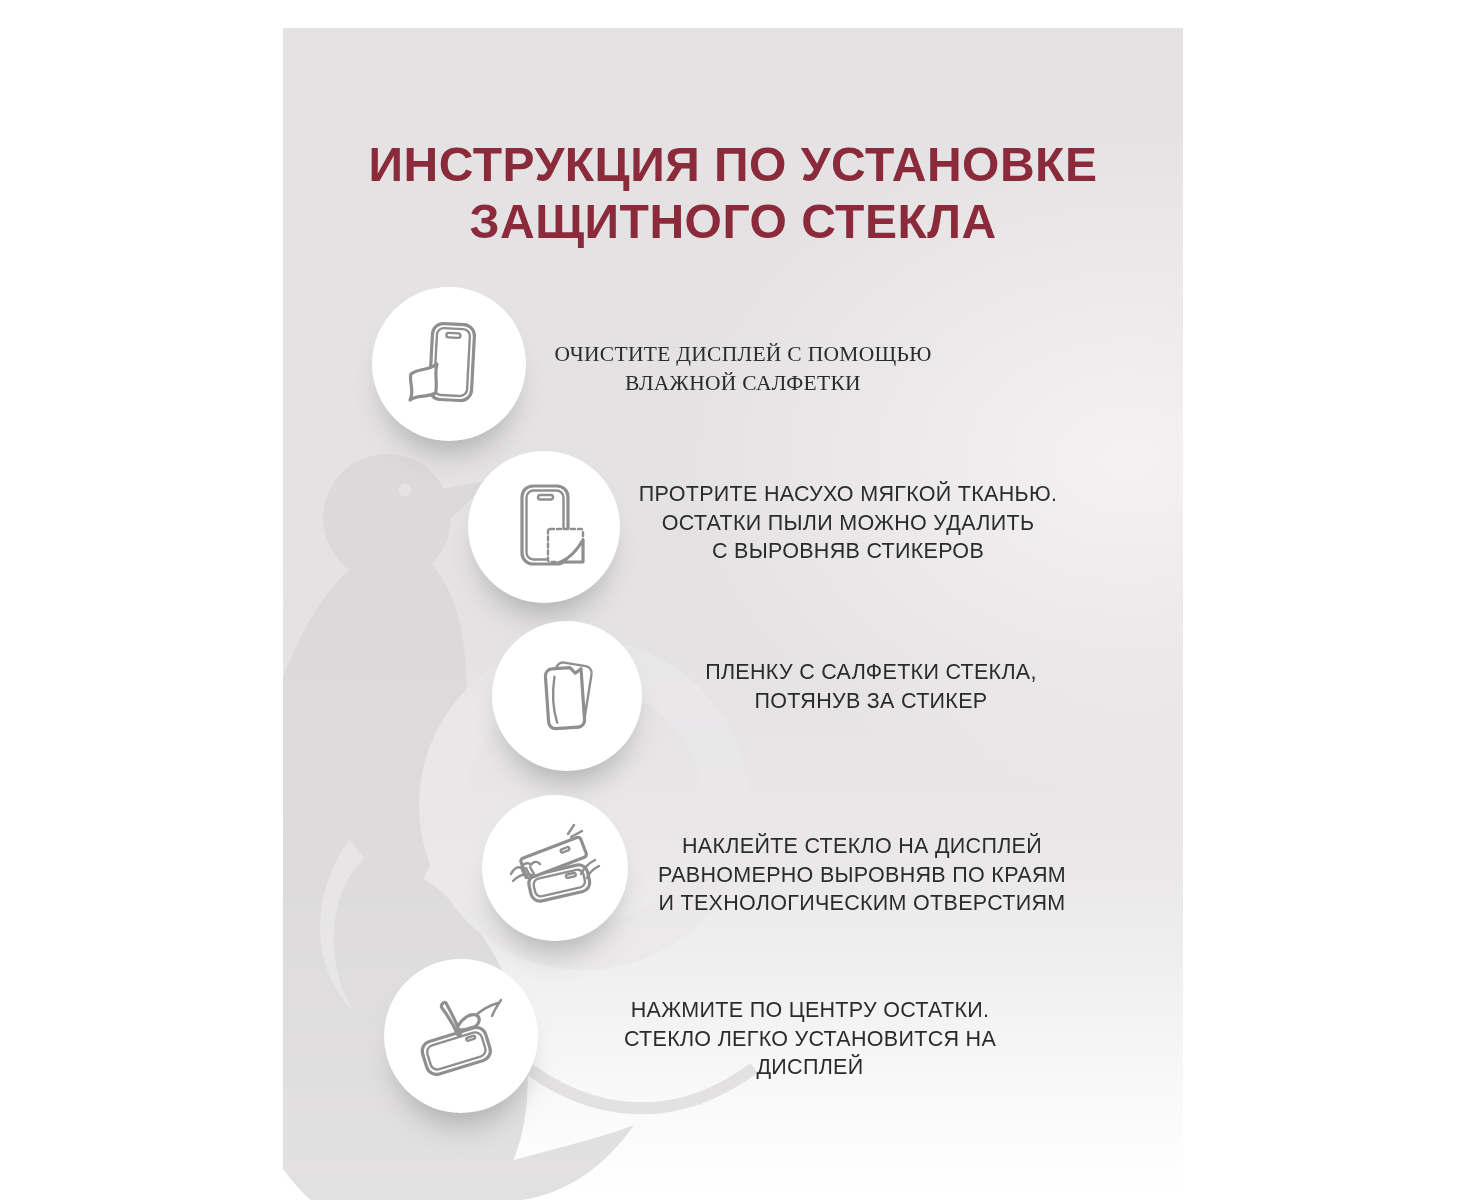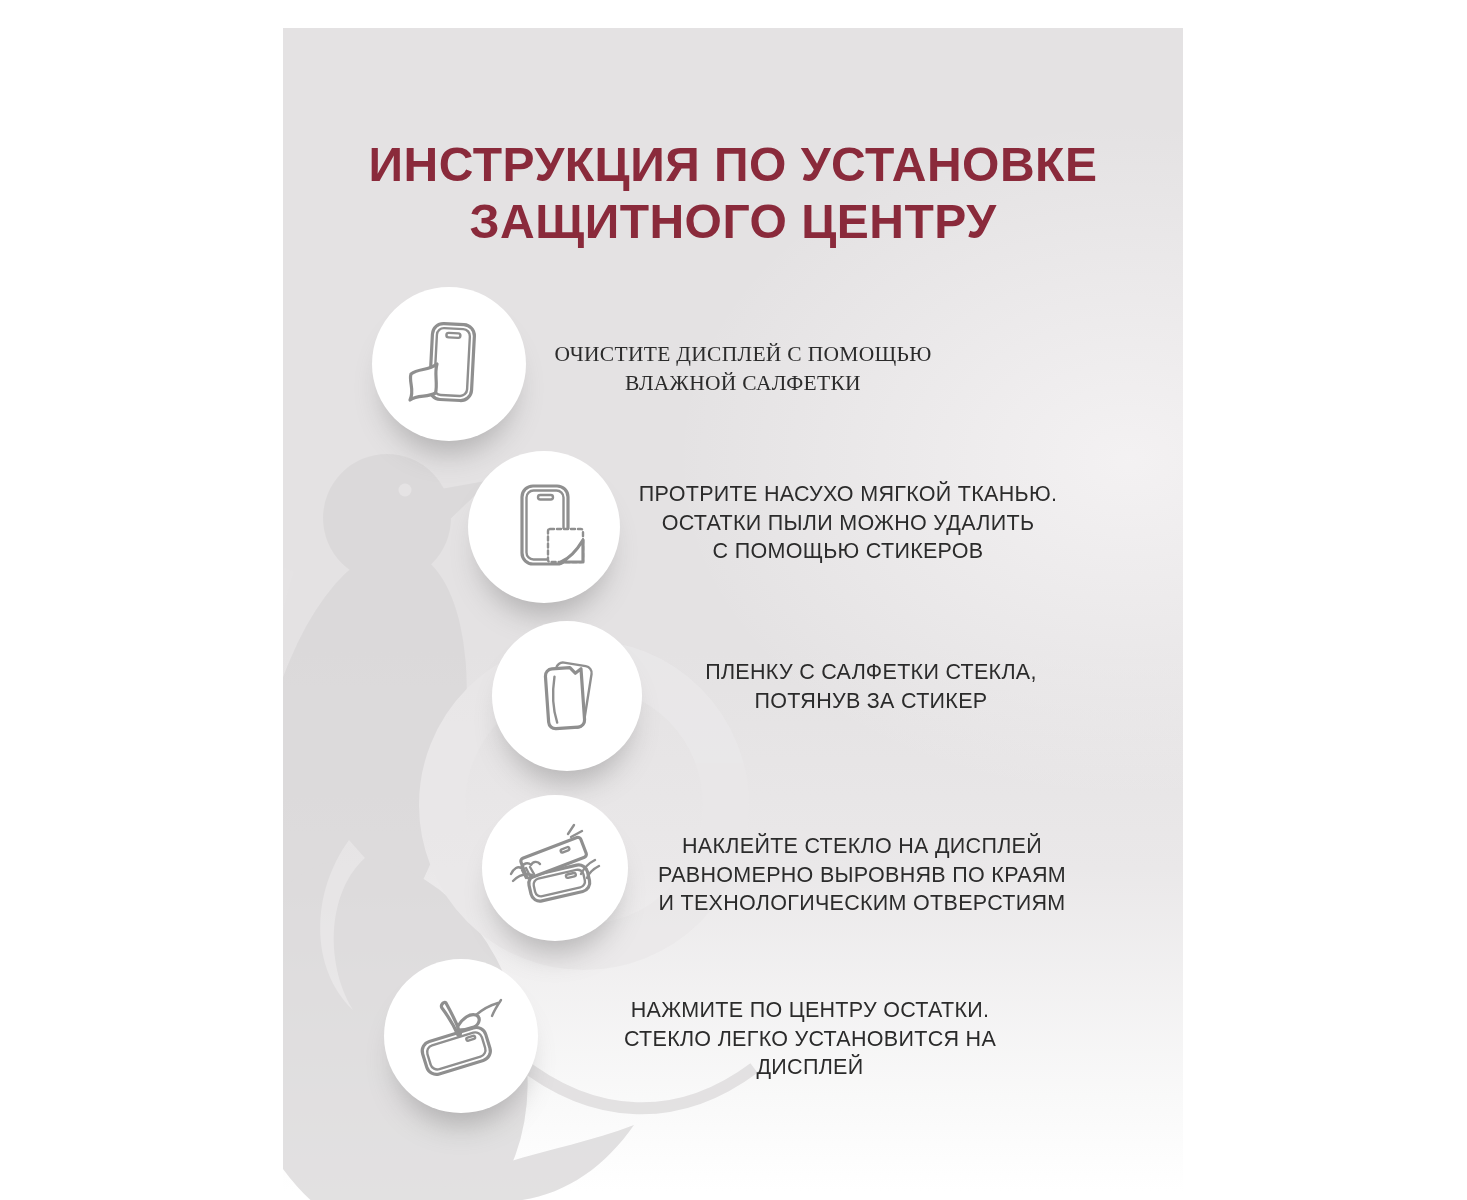--- a/index.html
+++ b/index.html
@@ -81,21 +81,21 @@
       <path d="M 190,770 C 270,800 340,770 385,705 C 320,730 255,735 190,770 Z" fill="#d9d7d8"></path>
       <path d="M 268,640 C 345,702 430,704 505,648" stroke="#dcdadb" stroke-width="12" fill="none"></path>
       <circle cx="335" cy="385" r="142" stroke="#eae8e9" stroke-width="46" fill="none"></circle>
       <path d="M 100,420 C 62,472 60,548 104,590 C 74,540 80,470 116,438 Z" fill="#e6e4e5"></path>
       <path d="M 40,150 C 20,210 14,280 22,350" stroke="#e6e4e5" stroke-width="10" fill="none"></path>
     </g>
   </svg>
 
   <div class="title">
     <div>ИНСТРУКЦИЯ ПО УСТАНОВКЕ</div>
-    <div>ЗАЩИТНОГО ЦЕНТРУ</div>
+    <div>ЗАЩИТНОГО СТЕКЛА</div>
   </div>
 
   <div class="step-circle" id="c1">
     <svg class="ico" width="100" height="100" viewBox="0 0 100 100">
       <g transform="rotate(3 52 48)">
         <rect x="32" y="10" width="42" height="76" rx="11"></rect>
         <rect x="36.5" y="14.5" width="33" height="67" rx="7" class="thin"></rect>
         <rect x="46" y="19" width="14" height="4.5" rx="2.25" class="thin"></rect>
       </g>
       <path class="fw" d="M 12,60 C 20,54 29,57 38,50 C 35,60 39,69 36.5,79 C 28,84 19,80 11,86 C 16,76 9.5,68 12,60 Z"></path>
@@ -111,21 +111,21 @@
       <rect x="28" y="9" width="46" height="78" rx="11"></rect>
       <rect x="32.5" y="13.5" width="37" height="69" rx="7" class="thin"></rect>
       <rect x="44" y="18" width="15" height="4.5" rx="2.25" class="thin"></rect>
       <rect x="54" y="52" width="35" height="33" rx="2" class="fw dash thin"></rect>
       <path class="fw" d="M 67,85 L 89,85 L 89,63 C 83,73 76,81 67,85 Z"></path>
     </svg>
   </div>
   <div class="step-text lh285" id="t2">
     <span>ПРОТРИТЕ НАСУХО МЯГКОЙ ТКАНЬЮ.</span>
     <span>ОСТАТКИ ПЫЛИ МОЖНО УДАЛИТЬ</span>
-    <span>С ПОМОЩЬЮ СТИКЕРОВ</span>
+    <span>С ВЫРОВНЯВ СТИКЕРОВ</span>
   </div>
 
   <div class="step-circle" id="c3">
     <svg class="ico" width="100" height="100" viewBox="0 0 100 100">
       <rect x="35" y="18" width="36" height="62" rx="7" transform="rotate(9 53 49)" class="thin"></rect>
       <g transform="rotate(-4 48 52)">
         <path class="fw" d="M 37,22 L 55,22 L 60,28 L 66,24 L 66,75 A 7 7 0 0 1 59,82 L 37,82 A 7 7 0 0 1 30,75 L 30,29 A 7 7 0 0 1 37,22 Z"></path>
         <path class="thin" d="M 39,30 C 35,48 35,62 38.5,76"></path>
       </g>
     </svg>

